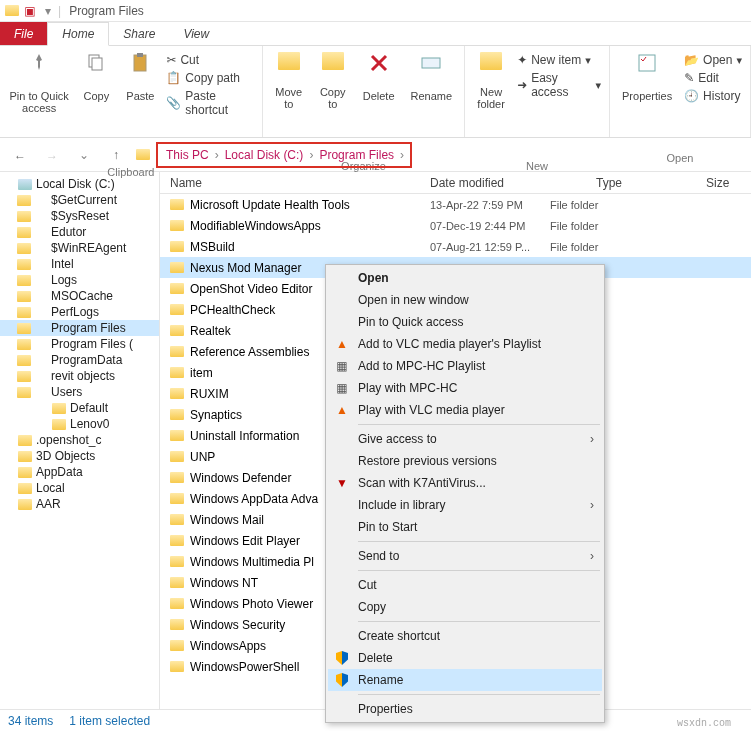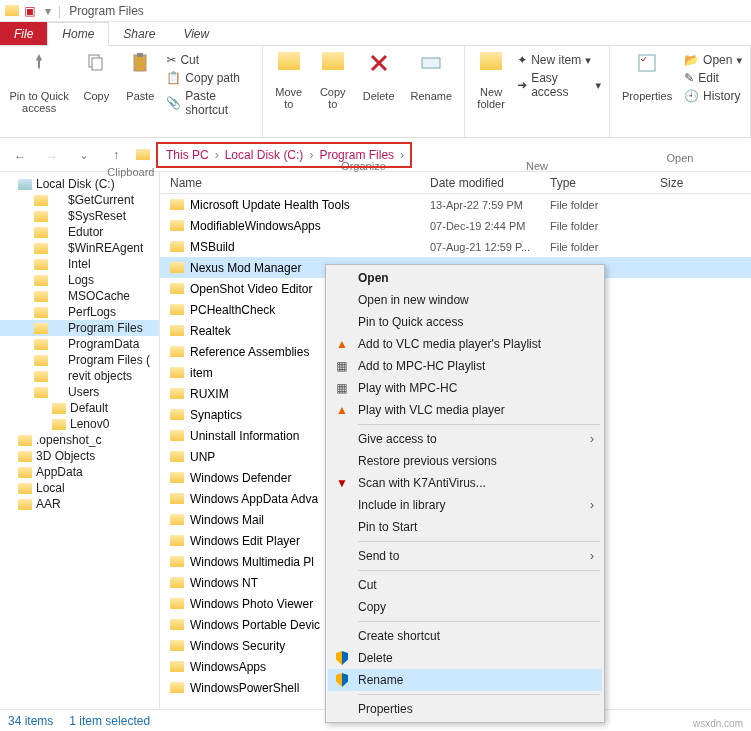--- a/index.html
+++ b/index.html
@@ -21,49 +21,49 @@
 .rgroup .cap { font-size: 11px; color: #777; text-align: center; margin-top: 48px; }
 .nav { height: 34px; display: flex; align-items: center; padding: 0 8px; gap: 8px; border-bottom: 1px solid #e5e5e5; }
 .navbtn { width: 24px; height: 24px; display: flex; align-items: center; justify-content: center; color: #666; }
 .addrbar { flex: 1; display: flex; align-items: center; }
 .addrbox { border: 2px solid #d93025; padding: 2px 6px; display: flex; align-items: center; gap: 4px; }
 .crumb { color: #be185d; padding: 2px 2px; }
 .chev { color: #888; }
 .body { display: flex; height: calc(731px - 22px - 24px - 92px - 34px - 22px); }
 .tree { width: 160px; border-right: 1px solid #e5e5e5; overflow: hidden; padding: 4px 0; }
 .tnode { display: flex; align-items: center; gap: 4px; padding: 1px 4px 1px 18px; white-space: nowrap; color: #222; }
-.tnode.d1 { padding-left: 34px; gap: 20px; }
+.tnode.d1 { padding-left: 17px; gap: 20px; }
 .tnode.d2 { padding-left: 52px; }
 .tnode.d3 { }
 .tnode.sel { background: #cce8ff; }
 .folder-ico { width: 14px; height: 11px; background: linear-gradient(#ffe9a6,#f7ca4d); border-radius: 1px; display: inline-block; }
 .drive-ico { width: 14px; height: 11px; background: linear-gradient(#d0e4f5,#9cc); border-radius: 1px; display: inline-block; }
 .list { flex: 1; position: relative; overflow: hidden; }
 .cols { display: flex; border-bottom: 1px solid #e5e5e5; height: 22px; align-items: center; padding-left: 10px; color: #444; }
 .col-name { width: 260px; }
 .col-date { width: 120px; }
-.col-type { width: 110px; }
+.col-type { width: 110px; margin-left: 46px; }
 .col-size { flex: 1; }
 .rows { }
 .frow { display: flex; align-items: center; height: 21px; padding-left: 10px; }
 .frow.sel { background: #cce8ff; }
 .frow .nm { width: 260px; display: flex; align-items: center; gap: 6px; white-space: nowrap; overflow: hidden; }
 .frow .dt { width: 120px; color: #555; font-size: 11px; }
 .frow .tp { width: 110px; color: #555; font-size: 11px; }
 .status { height: 22px; border-top: 1px solid #e5e5e5; display: flex; align-items: center; gap: 16px; padding: 0 8px; color: #1a6fb0; font-size: 11px; }
 .ctxmenu { position: absolute; left: 325px; top: 264px; width: 280px; background: #f0f0f0; border: 1px solid #bdbdbd; box-shadow: 2px 2px 6px rgba(0,0,0,.25); padding: 2px; }
 .ctxmenu .mi { display: flex; align-items: center; height: 22px; padding: 0 24px 0 30px; position: relative; color: #222; }
 .ctxmenu .mi.bold { font-weight: 600; }
 .ctxmenu .mi.hov { background: #cce8ff; }
 .ctxmenu .sep { height: 1px; background: #d0d0d0; margin: 3px 2px 3px 30px; }
 .ctxmenu .sub::after { content: "›"; position: absolute; right: 8px; color: #555; }
 .ctxmenu .mico { position: absolute; left: 6px; width: 16px; height: 16px; display: flex; align-items: center; justify-content: center; }
 .shield { width: 12px; height: 14px; background: linear-gradient(90deg,#ffb000 50%,#0067c0 50%); clip-path: polygon(50% 0,100% 15%,100% 60%,50% 100%,0 60%,0 15%); }
 svg { display: block; }
-.watermark { position: absolute; right: 8px; bottom: 2px; font-size: 10px; color: #aaa; }
+.watermark { position: absolute; right: 20px; bottom: 2px; font-size: 10px; color: #aaa; font-family: Liberation Mono, monospace; }
 </style>
 </head>
 <body>
 
 <div class="titlebar">
   <div class="qat">
     <span class="ico">
         <span class="folder-ico"></span>
       </span>
     <span class="ico" style="color:#c8202f">▣</span>
@@ -245,25 +245,25 @@
       <div class="tnode d1">
         <span class="folder-ico"></span>
         <span>PerfLogs</span>
       </div>
       <div class="tnode d1 sel">
         <span class="folder-ico"></span>
         <span>Program Files</span>
       </div>
       <div class="tnode d1">
         <span class="folder-ico"></span>
+        <span>Program Files (</span>
+      </div>
+      <div class="tnode d1">
+        <span class="folder-ico"></span>
         <span>ProgramData</span>
-      </div>
-      <div class="tnode d1">
-        <span class="folder-ico"></span>
-        <span>Program Files (</span>
       </div>
       <div class="tnode d1">
         <span class="folder-ico"></span>
         <span>revit objects</span>
       </div>
       <div class="tnode d1">
         <span class="folder-ico"></span>
         <span>Users</span>
       </div>
       <div class="tnode d2">
@@ -459,28 +459,20 @@
           <div class="nm">
             <span class="folder-ico"></span>
             <span>Windows Photo Viewer</span>
           </div>
           <div class="dt"></div>
           <div class="tp"></div>
         </div>
         <div class="frow">
           <div class="nm">
             <span class="folder-ico"></span>
-            <span>Windows Portable Devic</span>
-          </div>
-          <div class="dt"></div>
-          <div class="tp"></div>
-        </div>
-        <div class="frow">
-          <div class="nm">
-            <span class="folder-ico"></span>
             <span>Windows Security</span>
           </div>
           <div class="dt"></div>
           <div class="tp"></div>
         </div>
         <div class="frow">
           <div class="nm">
             <span class="folder-ico"></span>
             <span>WindowsApps</span>
           </div>

